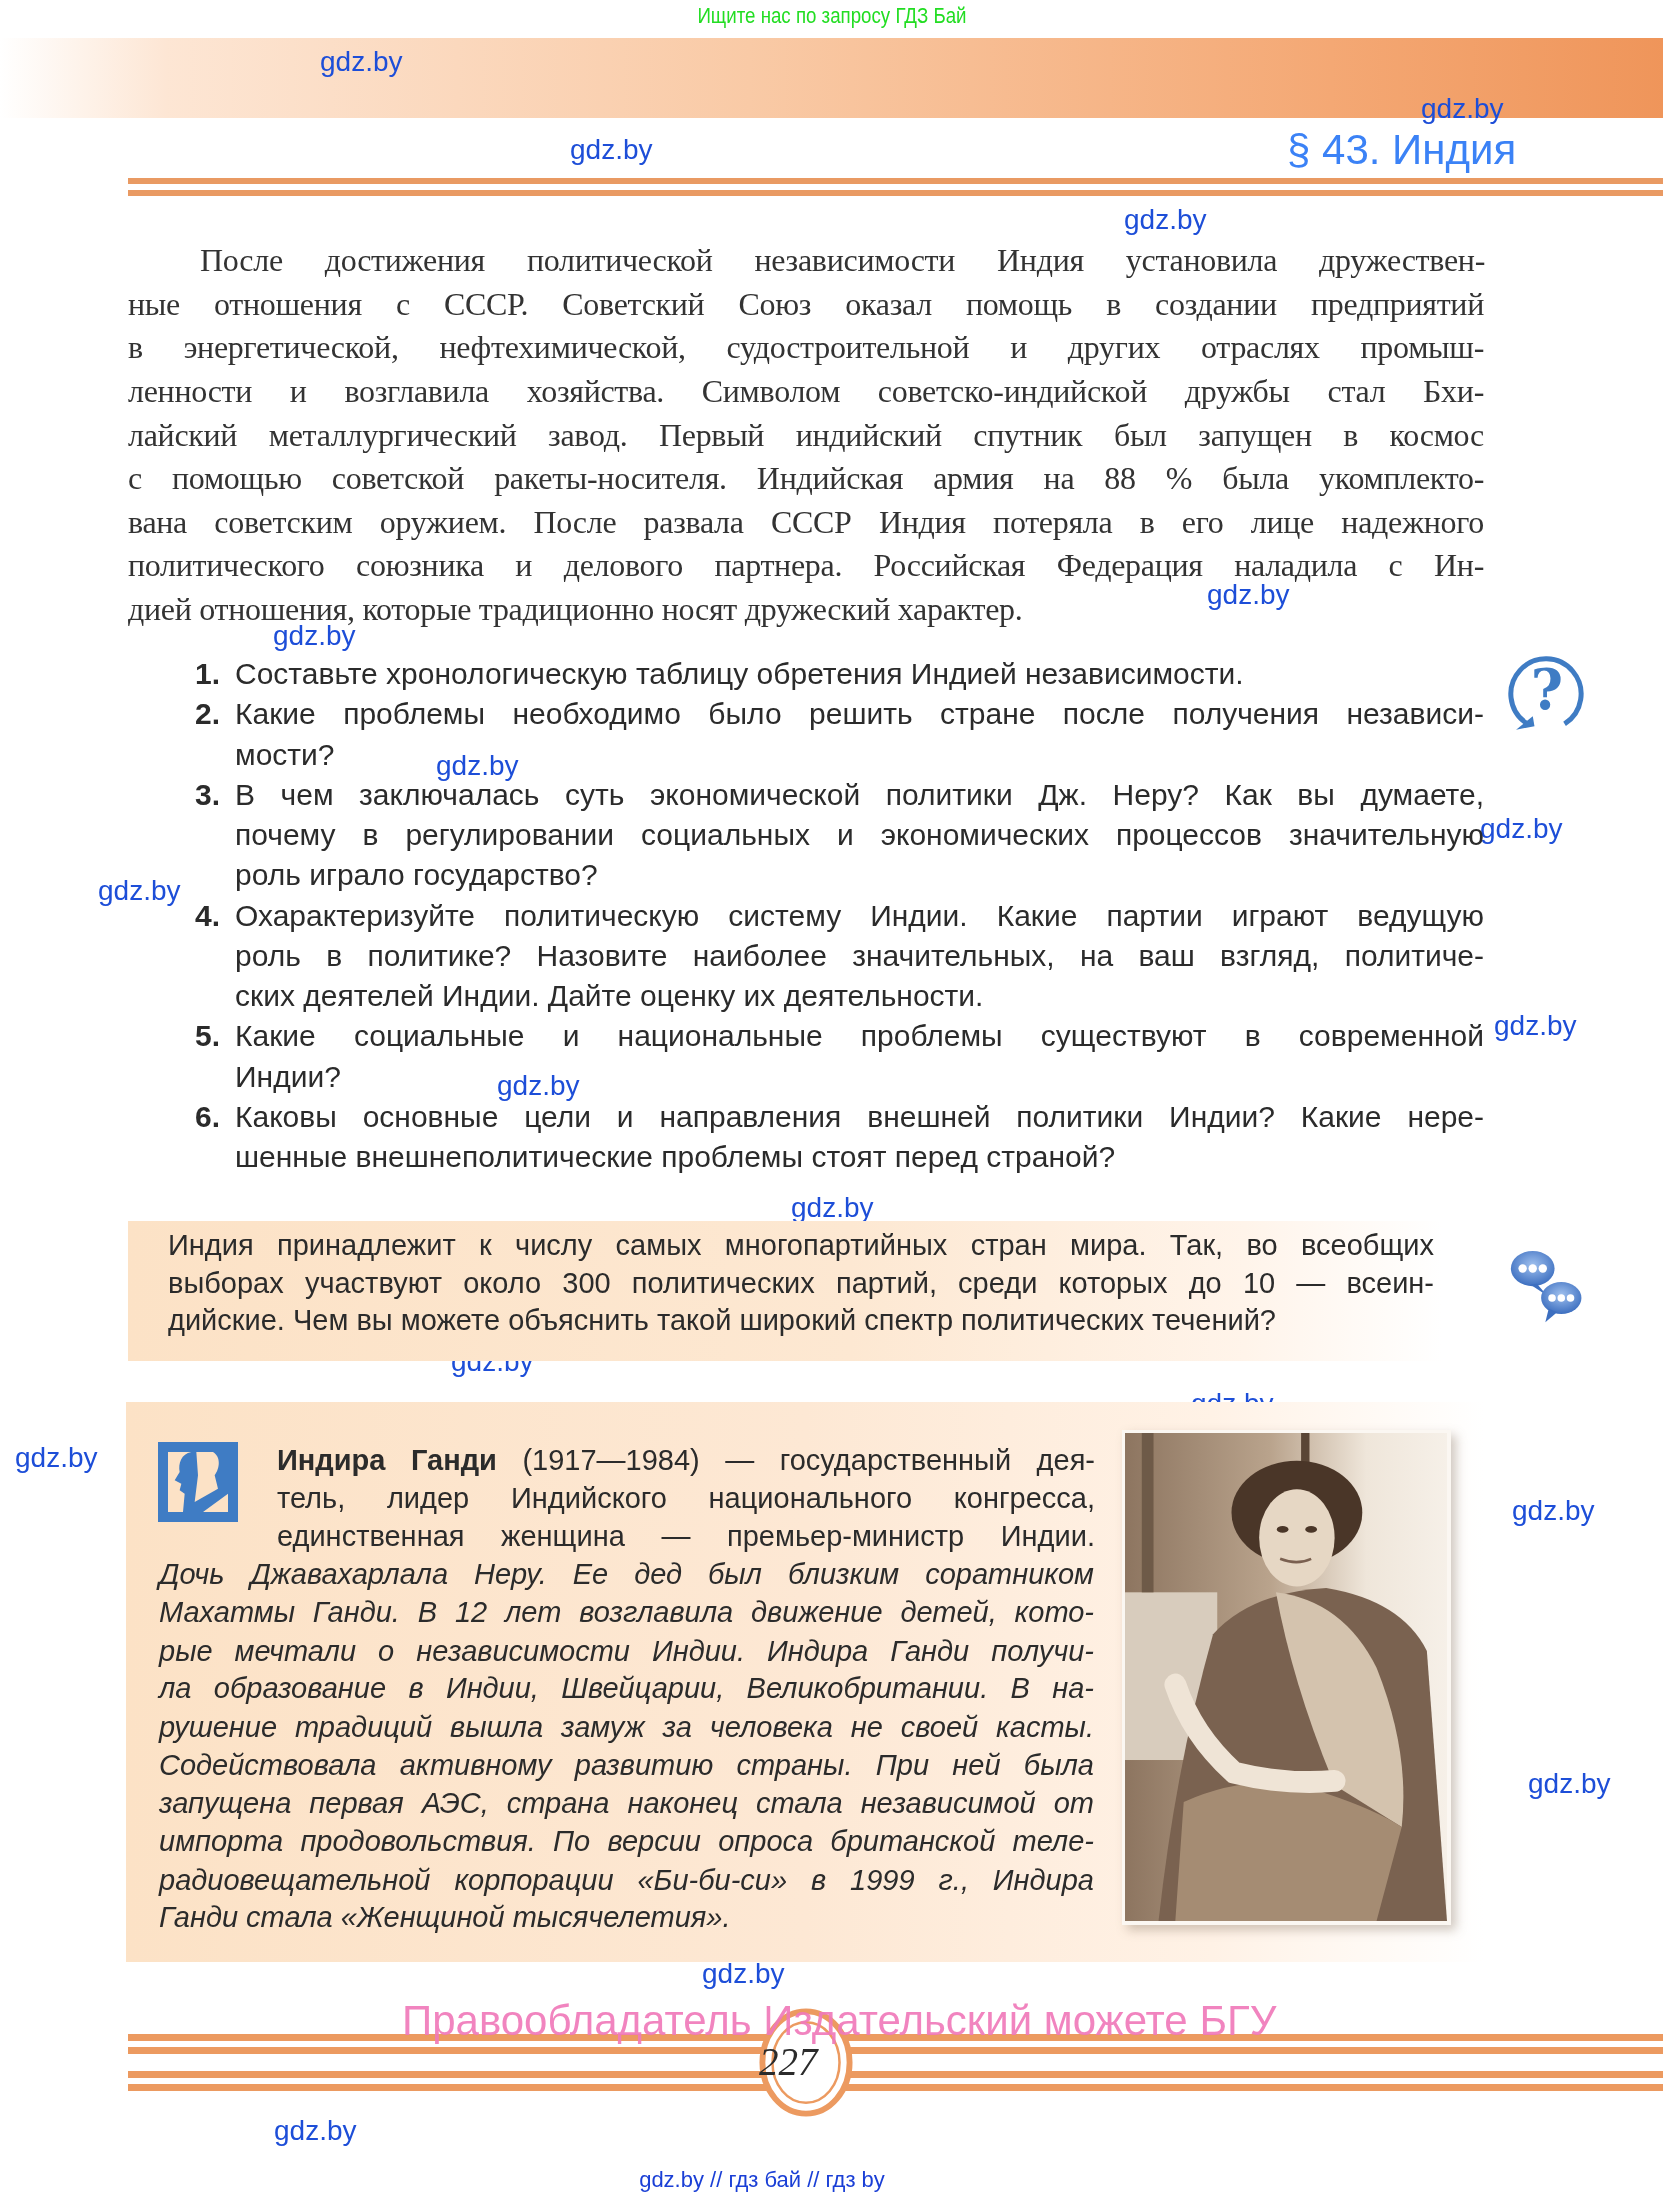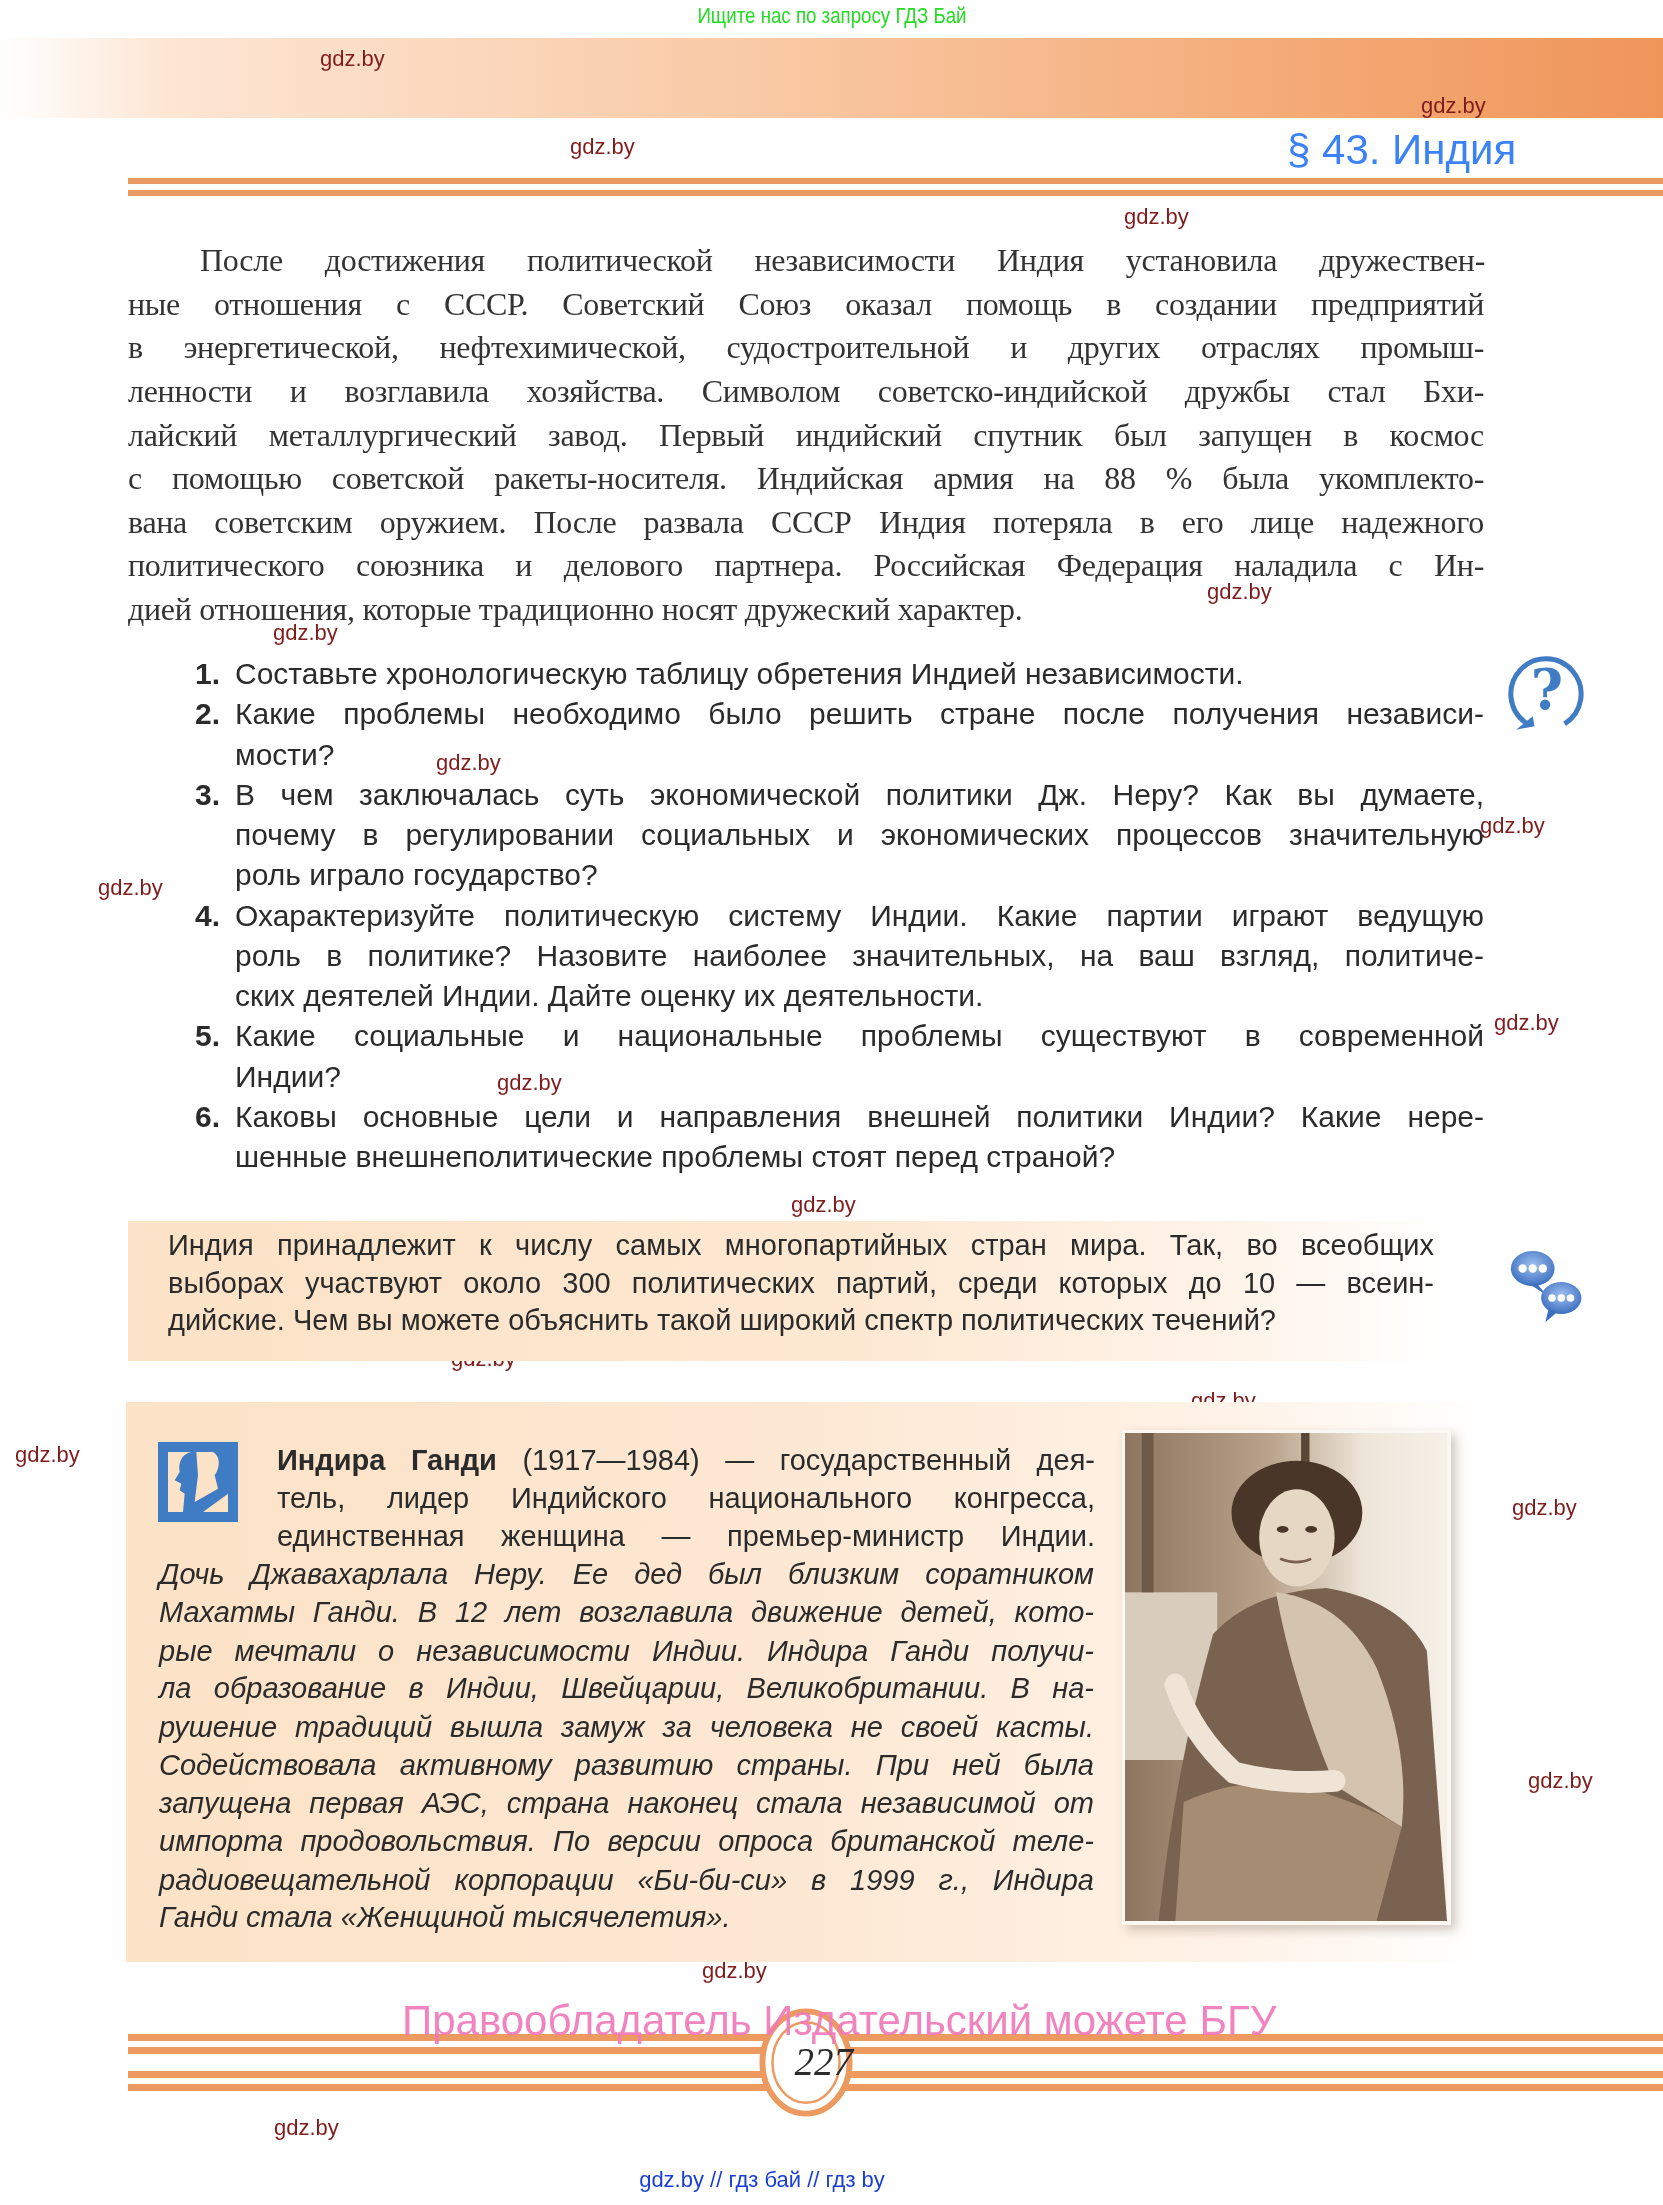--- a/index.html
+++ b/index.html
@@ -4,21 +4,21 @@
 <style>
   html, body { margin: 0; padding: 0; background: #ffffff; }
   body { width: 1664px; height: 2205px; position: relative; overflow: hidden; }
   .abs { position: absolute; }
   .top-search { left: 0; width: 1664px; top: 3.4px; text-align: center; color: #22dd22;
     font-family: "Liberation Sans", sans-serif; font-size: 22px; transform: scaleX(0.85); }
   .header-band { left: 0; top: 38px; width: 1664px; height: 80px;
     background: linear-gradient(to right, #ffffff 0%, #fde6d4 10%, #f9caa6 45%, #f4a874 80%, #ef955a 100%); }
   .section-title { left: 1287px; top: 126px; font-family: "Liberation Sans", sans-serif; font-size: 42px; color: #3b82f6; }
   .hline { left: 128px; width: 1535px; height: 5.9px; background: #e99a63; }
-  .wm { font-family: "Liberation Sans", sans-serif; font-size: 22px; color: #7f1d1d; }
+  .wm { font-family: "Liberation Sans", sans-serif; font-size: 28px; color: #1d4ed8; }
   .serif-line { left: 128px; width: 1356px; font-family: "Liberation Serif", serif; font-size: 32px; color: #333;
     line-height: 44px; white-space: nowrap; text-align: justify; text-align-last: justify; letter-spacing: -0.3px; }
   .serif-line.indent { left: 200px; width: 1285px; }
   .serif-line.last { text-align-last: left; }
   .q-line { font-family: "Liberation Sans", sans-serif; font-size: 30px; color: #2b2b2b; line-height: 40px;
     white-space: nowrap; left: 235px; width: 1249px; text-align: justify; text-align-last: justify; }
   .q-line.last { text-align-last: left; }
   .q-num { font-family: "Liberation Sans", sans-serif; font-weight: bold; font-size: 30px; color: #2b2b2b;
     line-height: 40px; left: 195px; }
   .discuss-box { left: 128px; top: 1221px; width: 1314px; height: 140px;
@@ -31,21 +31,21 @@
   .b-line { font-family: "Liberation Sans", sans-serif; font-size: 29px; color: #2b2b2b; line-height: 38px;
     white-space: nowrap; text-align: justify; text-align-last: justify; }
   .b-line.full { left: 159px; width: 935px; font-style: italic; }
   .b-line.ind { left: 277px; width: 818px; }
   .b-line.last { text-align-last: left; }
   .photo { left: 1122px; top: 1430px; width: 329px; height: 495px; background: #fbf7f2;
     box-shadow: 5px 5px 10px rgba(120,100,80,0.35); }
   .photo-inner { position: absolute; left: 3.4px; top: 3.4px; right: 3.4px; bottom: 3.4px; overflow: hidden; }
   .fline { left: 128px; width: 1535px; height: 6.7px; background: #ec9a60; }
   .page-circle { left: 759px; top: 2008px; width: 94px; height: 109px; }
-  .page-num { left: 759px; top: 2039px; width: 94px; text-align: right; font-family: "Liberation Serif", serif;
+  .page-num { left: 759px; top: 2039px; width: 94px; text-align: left; font-family: "Liberation Serif", serif;
     font-size: 39px; color: #2b2b2b; font-style: italic; }
   .rights { left: 402px; top: 1997px; font-family: "Liberation Sans", sans-serif; font-size: 42px; color: #f07aba;
     white-space: nowrap; opacity: 0.92; }
   .footer-links { left: 0; width: 1524px; top: 2167px; text-align: center; font-family: "Liberation Sans", sans-serif;
     font-size: 22px; color: #1a3fd6; }
 </style>
 </head>
 <body>
 
 <div class="abs top-search">Ищите нас по запросу ГДЗ Бай</div>

